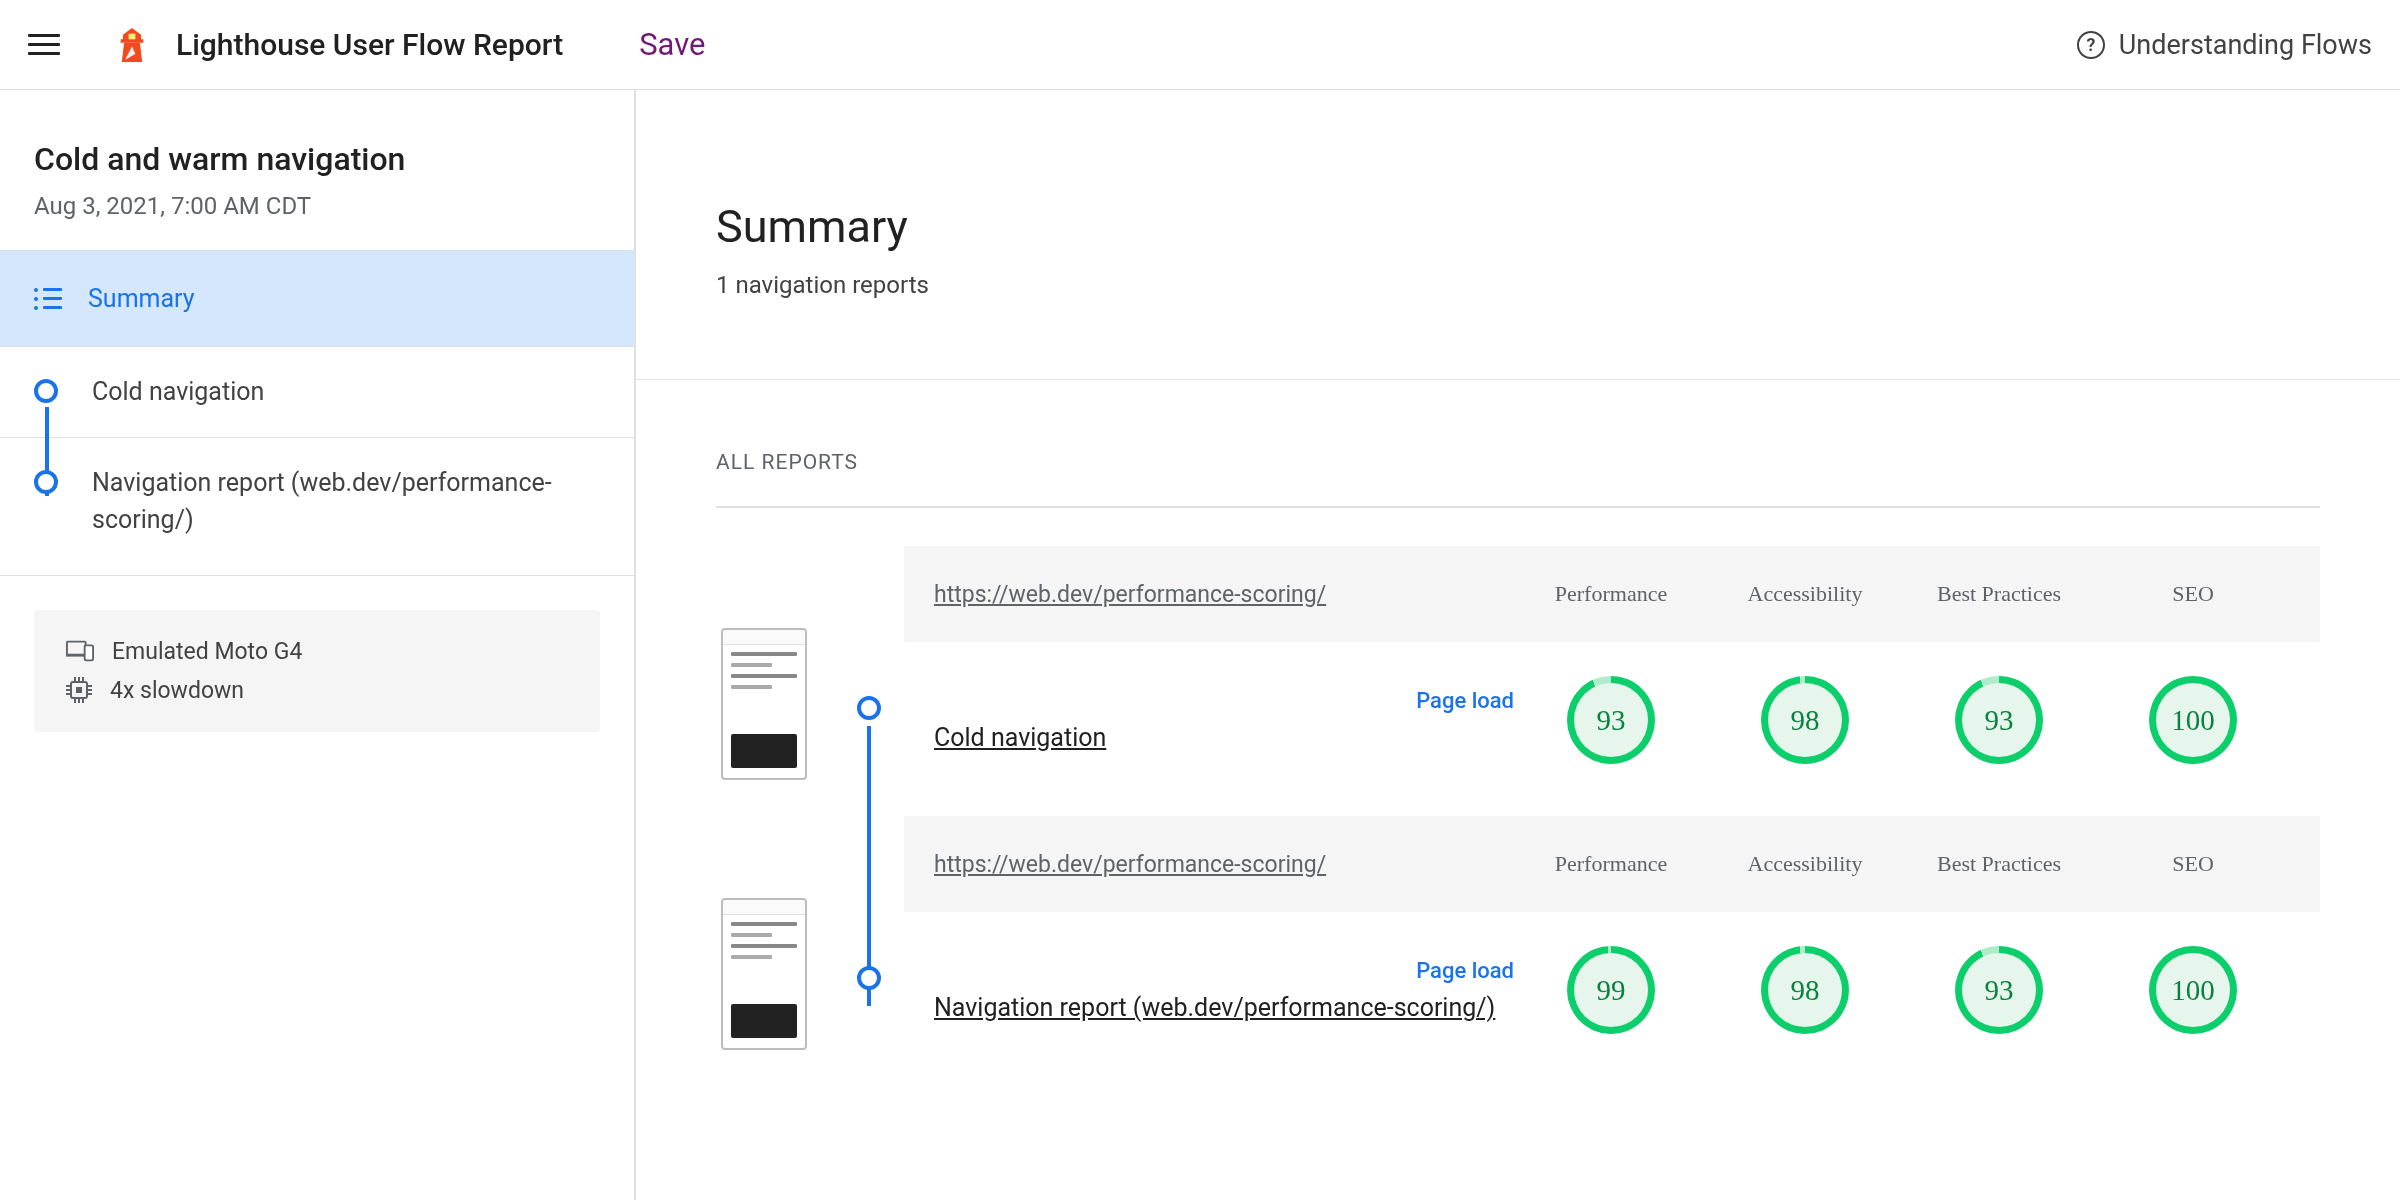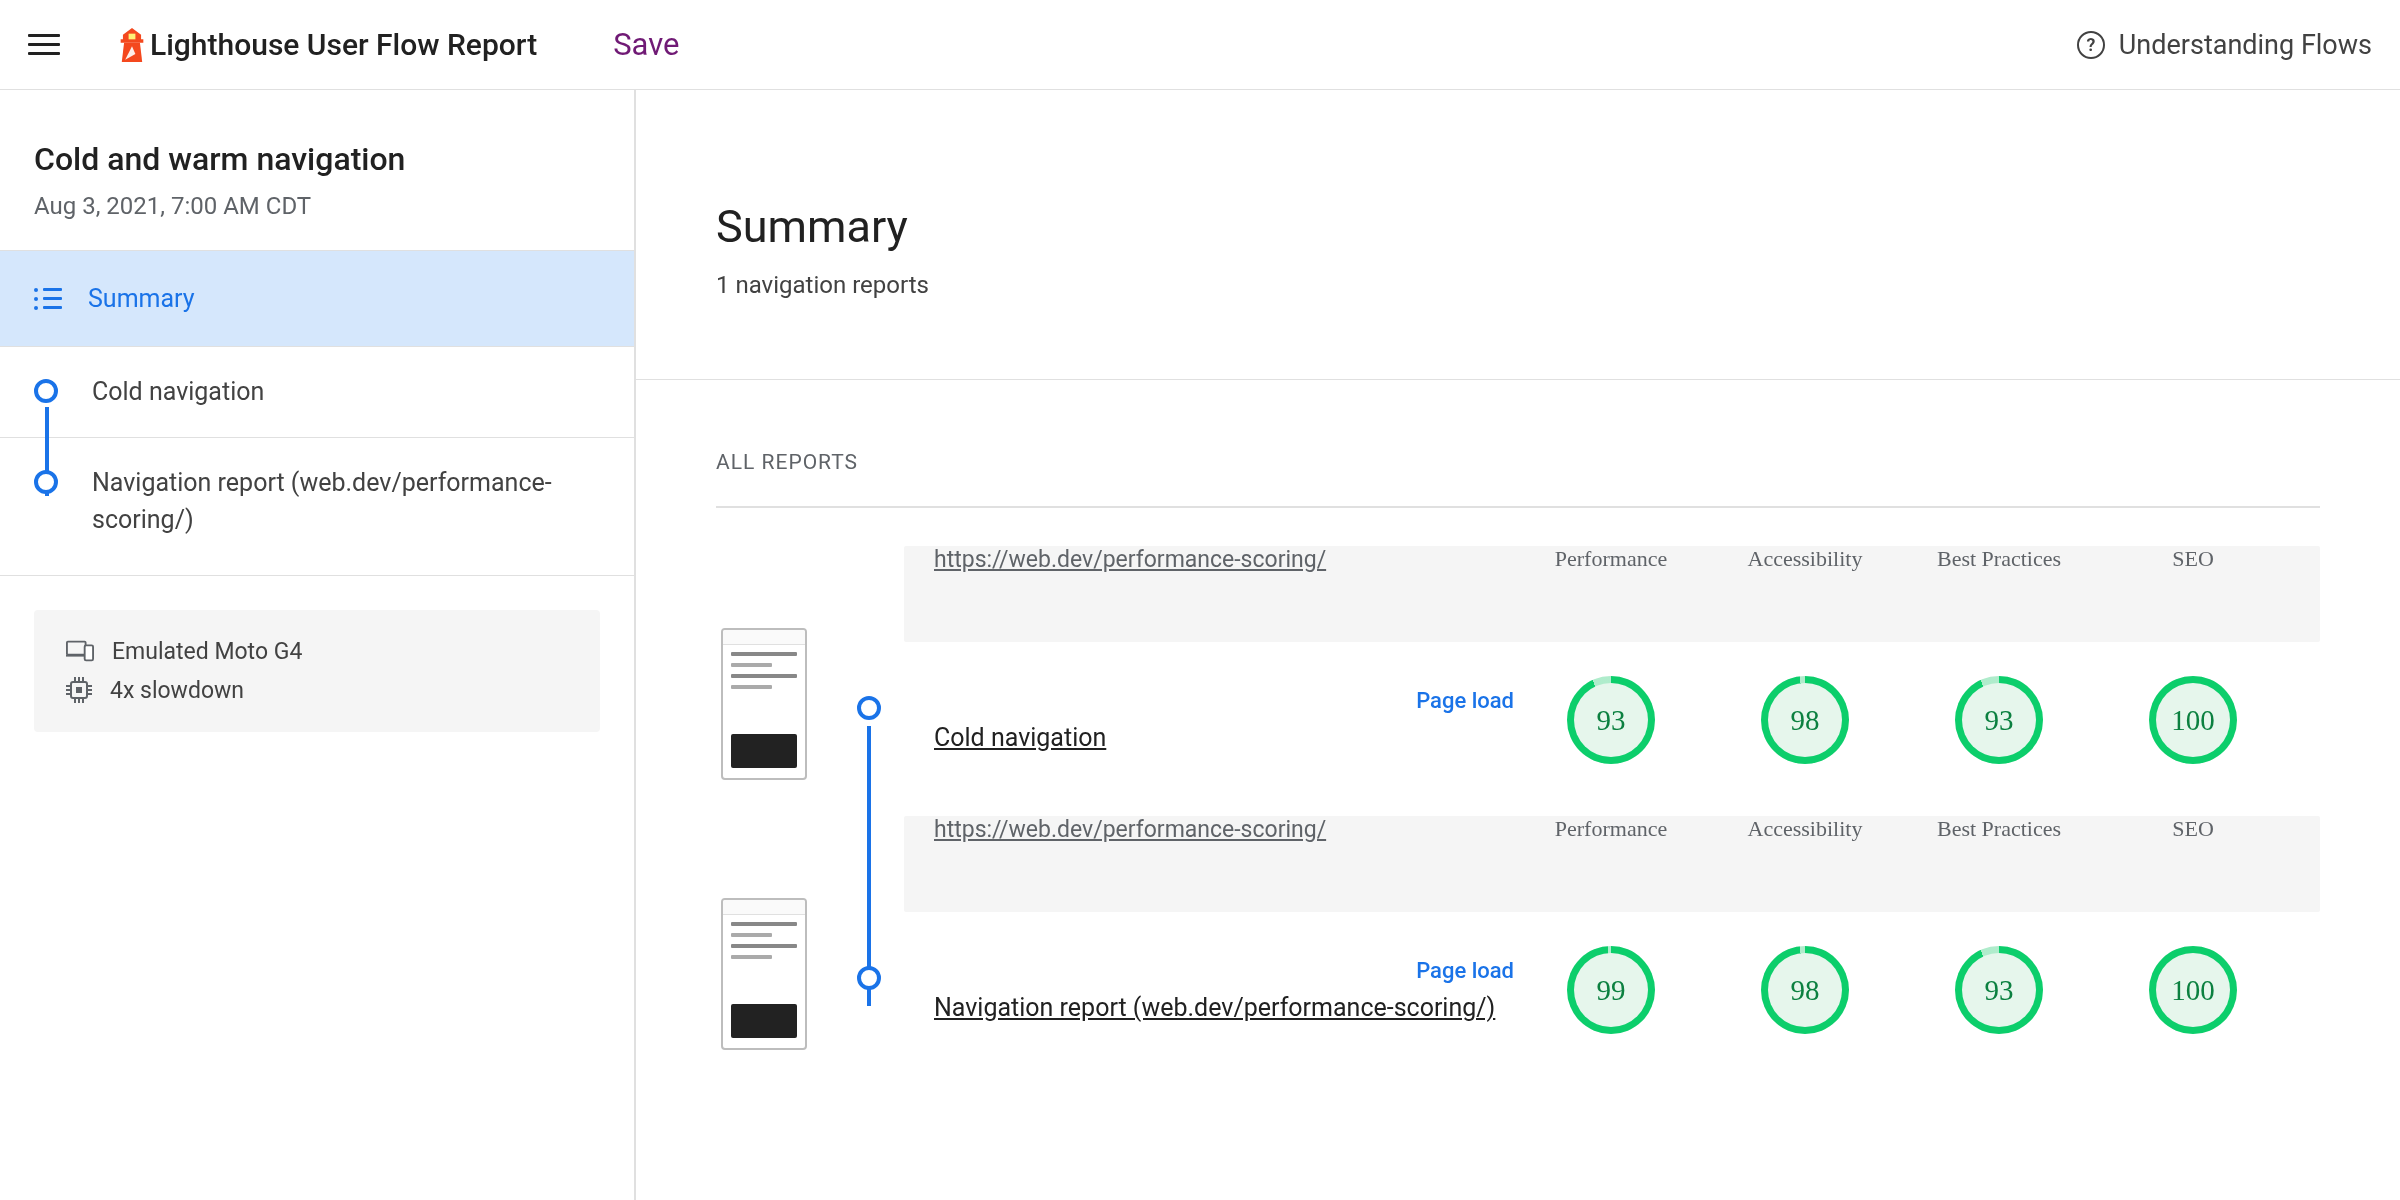--- a/index.html
+++ b/index.html
@@ -2,21 +2,21 @@
 <html><head>
 <meta charset="utf-8">
 <style>
 * { box-sizing: border-box; margin: 0; padding: 0; }
 body { font-family: Roboto, -apple-system, BlinkMacSystemFont, "Segoe UI", Helvetica, Arial, sans-serif; color: #212121; background: #fff; width: 2400px; height: 1200px; overflow: hidden; }
 
 
 .topbar { display: flex; align-items: center; height: 90px; border-bottom: 1px solid #e0e0e0; padding: 0 28px; }
 .hamburger { width: 40px; height: 40px; display: flex; flex-direction: column; justify-content: center; gap: 6px; cursor: pointer; margin-right: 50px; }
 .hamburger span { display: block; height: 3px; width: 32px; background: #212121; border-radius: 1px; }
-.logo { display: flex; align-items: center; gap: 4px; }
+.logo { display: flex; align-items: center; gap: 30px; }
 .logo-svg { width: 28px; height: 34px; }
 .app-title { font-size: 30px; font-weight: 500; color: #212121; }
 .save { font-size: 31px; color: #701a75; margin-left: 76px; cursor: pointer; }
 .spacer { flex: 1; }
 .help { display: flex; align-items: center; gap: 14px; font-size: 27px; color: #424242; cursor: pointer; }
 .help-icon { width: 28px; height: 28px; border: 2px solid #424242; border-radius: 50%; display: flex; align-items: center; justify-content: center; font-size: 18px; font-weight: 600; }
 
 
 .body { display: flex; height: calc(1200px - 90px); }
 .sidebar { width: 636px; border-right: 2px solid #e0e0e0; display: flex; flex-direction: column; }
@@ -67,21 +67,21 @@
 .thumb::before { content:""; display:block; height:14px; background:#fafafa; border-bottom:1px solid #e0e0e0;}
 .thumb .tline { height:4px; margin:7px 8px 0; background:#888; border-radius:1px;}
 .thumb .tline.s { width:50%; background:#aaa;}
 .thumb .tdark { position:absolute; bottom:10px; left:8px; right:8px; height:34px; background:#222; border-radius:2px;}
 
 .timeline-col { width: 70px; display: flex; justify-content: center; align-items: center; padding-top: 150px; position: relative; }
 .tl-marker { width: 24px; height: 24px; border: 4px solid #1a73e8; border-radius: 50%; background: #fff; z-index: 2; position: relative; }
 .tl-line { position: absolute; left: 50%; transform: translateX(-50%); top: 180px; width: 4px; height: 280px; background: #1a73e8; z-index: 1; }
 
 .content-col { flex: 1; }
-.url-row { display: flex; background: #f5f5f5; height: 96px; padding: 0 30px; border-radius: 2px; }
+.url-row { display: flex; align-items: center; background: #f5f5f5; height: 96px; padding: 0 30px; border-radius: 2px; }
 .url-link { font-size: 23px; color: #5f6368; text-decoration: underline; flex: 0 0 580px; }
 .col-head { font-size: 22px; color: #5f6368; text-align: center; }
 .metric-cols { display: flex; flex: 1; }
 .metric-col { flex: 1; text-align: center; font-family: Liberation Serif, serif; }
 
 .data-row { display: flex; align-items: center; height: 156px; padding: 0 30px; }
 .name-cell { flex: 0 0 580px; }
 .step-type { font-size: 22px; color: #1a73e8; font-weight: 500; margin-bottom: 10px; text-align: right; }
 .step-name { font-size: 25px; color: #212121; text-decoration: underline; }
 

